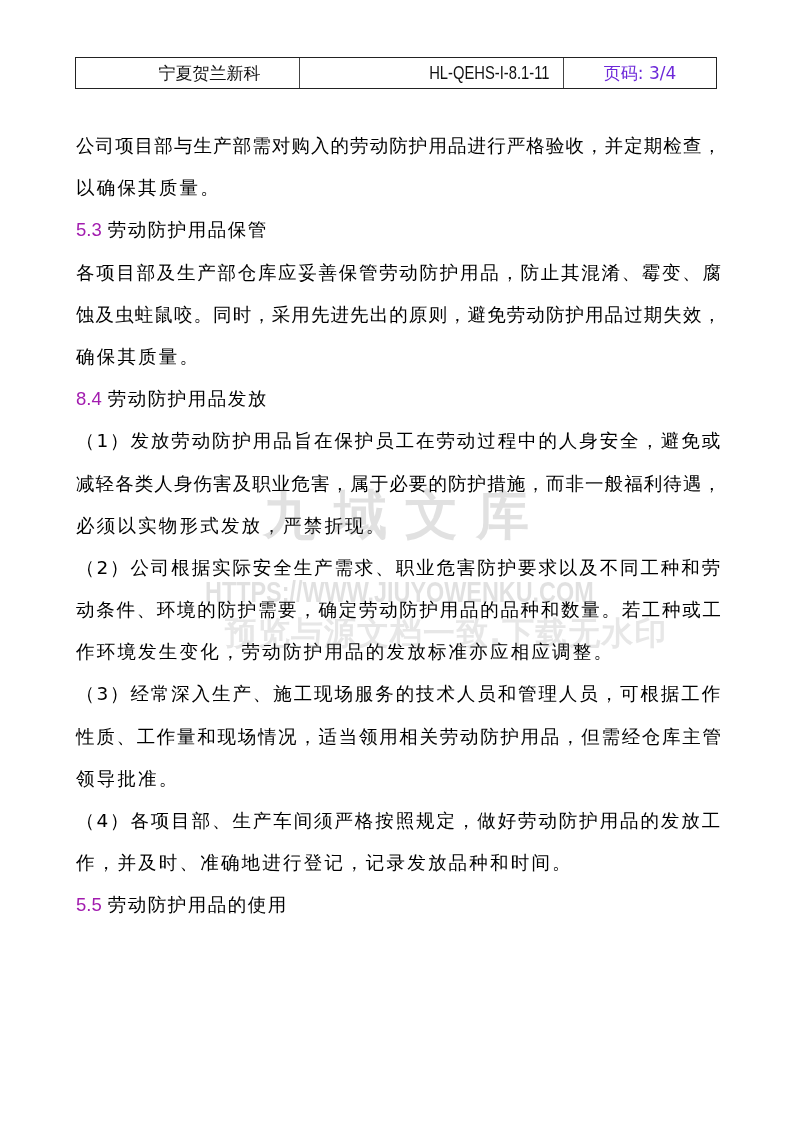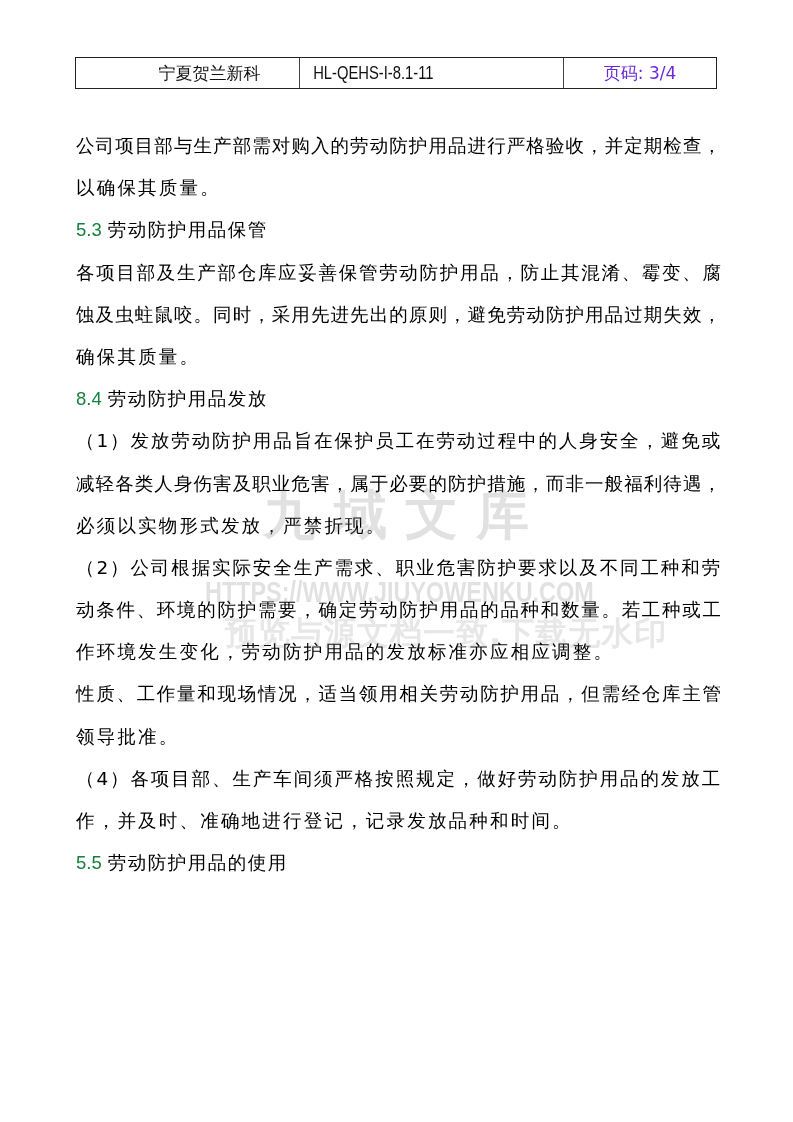--- a/index.html
+++ b/index.html
@@ -35,21 +35,21 @@
       box-sizing: border-box;
       height: 100%;
     }
     .header-cell.c1 { width: 180px; border-right: 1.5px solid #444; }
     .header-cell.c3 { flex: 1; }
     .code-cell {
       width: 264px;
       border-right: 1.5px solid #444;
       display: flex;
       align-items: center;
-      justify-content: flex-start;
+      justify-content: flex-end;
       box-sizing: border-box;
       height: 100%;
     }
     .code-text {
       font-family: "Liberation Sans", sans-serif;
       font-size: 18px;
       color: #111;
       display: inline-block;
       transform: scaleX(0.82);
     }
@@ -74,21 +74,21 @@
     .line.justify {
       text-align-last: justify;
       letter-spacing: 0;
       text-align: justify;
     }
     .heading {
       letter-spacing: 1.5px;
     }
     .heading .num {
       font-family: "Liberation Sans", sans-serif;
-      color: #15803d;
+      color: #a21caf;
       letter-spacing: 0;
       margin-right: 6px;
     }
     .watermark {
       position: absolute;
       pointer-events: none;
       color: rgba(120,120,120,0.22);
       text-align: center;
       white-space: nowrap;
     }
@@ -148,20 +148,21 @@
   <div class="line">确保其质量。</div>
   <div class="line heading">
     <span class="num">8.4</span><span>劳动防护用品发放</span>
   </div>
   <div class="line" style="letter-spacing:1.9px">（1）发放劳动防护用品旨在保护员工在劳动过程中的人身安全，避免或</div>
   <div class="line justify">减轻各类人身伤害及职业危害，属于必要的防护措施，而非一般福利待遇，</div>
   <div class="line">必须以实物形式发放，严禁折现。</div>
   <div class="line" style="letter-spacing:1.9px">（2）公司根据实际安全生产需求、职业危害防护要求以及不同工种和劳</div>
   <div class="line justify">动条件、环境的防护需要，确定劳动防护用品的品种和数量。若工种或工</div>
   <div class="line">作环境发生变化，劳动防护用品的发放标准亦应相应调整。</div>
+  <div class="line" style="letter-spacing:1.9px">（3）经常深入生产、施工现场服务的技术人员和管理人员，可根据工作</div>
   <div class="line justify">性质、工作量和现场情况，适当领用相关劳动防护用品，但需经仓库主管</div>
   <div class="line">领导批准。</div>
   <div class="line" style="letter-spacing:1.9px">（4）各项目部、生产车间须严格按照规定，做好劳动防护用品的发放工</div>
   <div class="line">作，并及时、准确地进行登记，记录发放品种和时间。</div>
   <div class="line heading">
     <span class="num">5.5</span><span>劳动防护用品的使用</span>
   </div>
 </div>
 
 <div class="watermark wm-title">九域文库</div>

